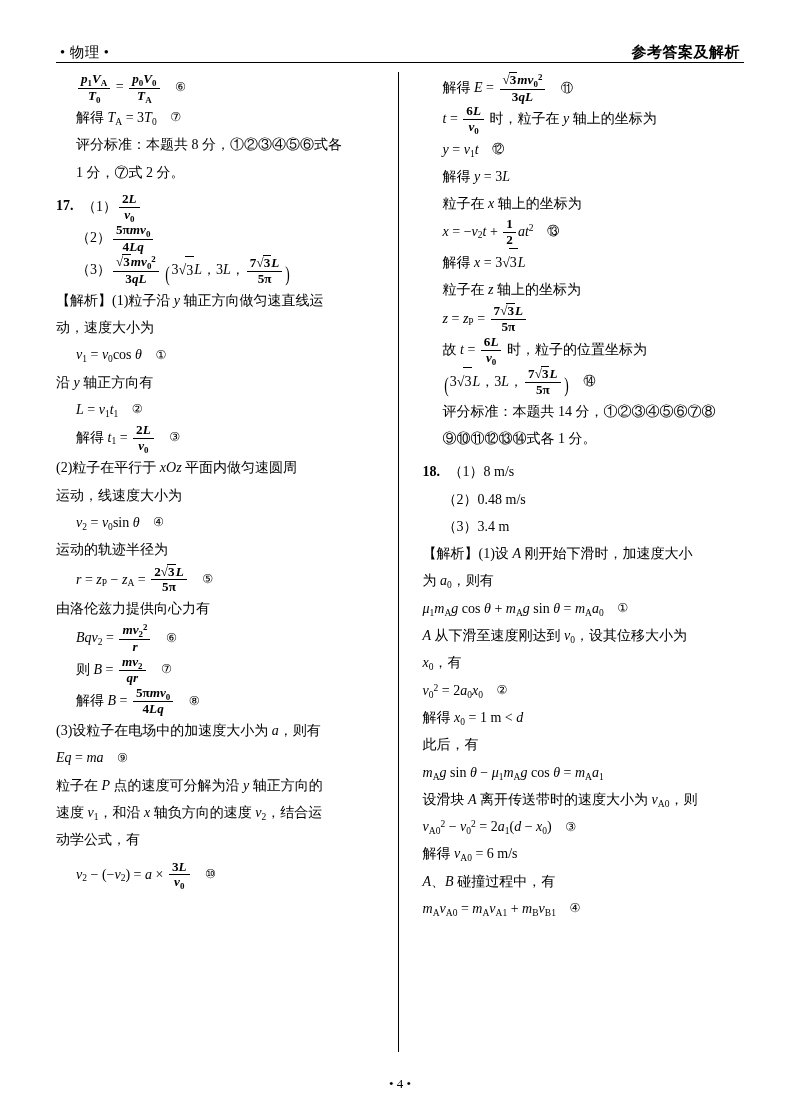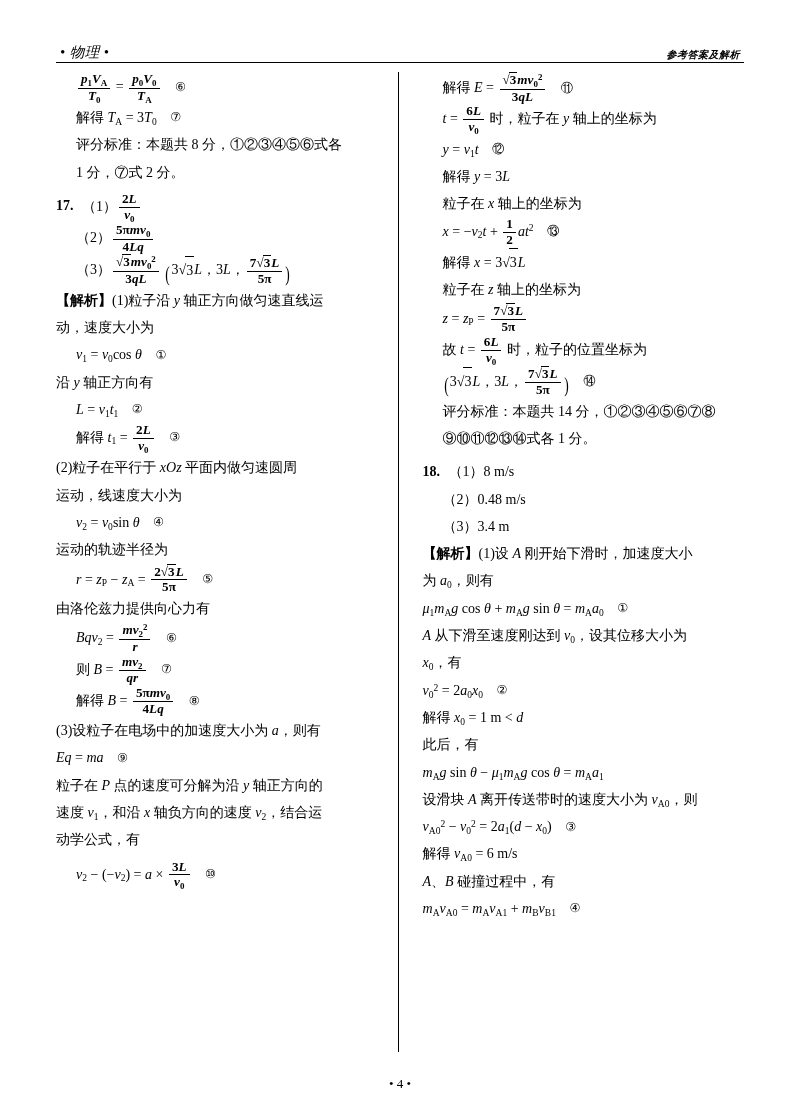--- a/index.html
+++ b/index.html
@@ -21,28 +21,27 @@
     position: absolute;
     left: 0;
     right: 0;
     top: 34px;
     height: 28px;
     padding: 0 60px;
     box-sizing: border-box;
     display: flex;
     justify-content: space-between;
     align-items: flex-end;
-    font-style: italic;
   }
   .header-left {
     font-size: 14.5px;
     letter-spacing: 0.5px;
   }
   .header-right {
-    font-size: 10px;
+    font-size: 15px;
     font-weight: bold;
     letter-spacing: 0.5px;
   }
   .rule {
     position: absolute;
     left: 56px;
     right: 56px;
     top: 62px;
     border-top: 1.1px solid #000;
   }
@@ -77,21 +76,21 @@
   }
   .line.wrap { white-space: normal; }
   .indent { padding-left: 20px; }
   .num-item { position: relative; padding-left: 26px; }
   .num-item > .numlabel {
     position: absolute;
     left: 0;
     top: 0;
     font-weight: bold;
   }
-  .bold { font-weight: bold; text-align: center; }
+  .bold { font-weight: normal; text-align: center; }
 
   
   .math { font-family: "Liberation Serif", "DejaVu Serif", serif; font-style: italic; }
   .frac {
     display: inline-block;
     vertical-align: -0.62em;
     text-align: center;
     line-height: 1.12;
     margin: 0 2px;
     font-size: 0.94em;

